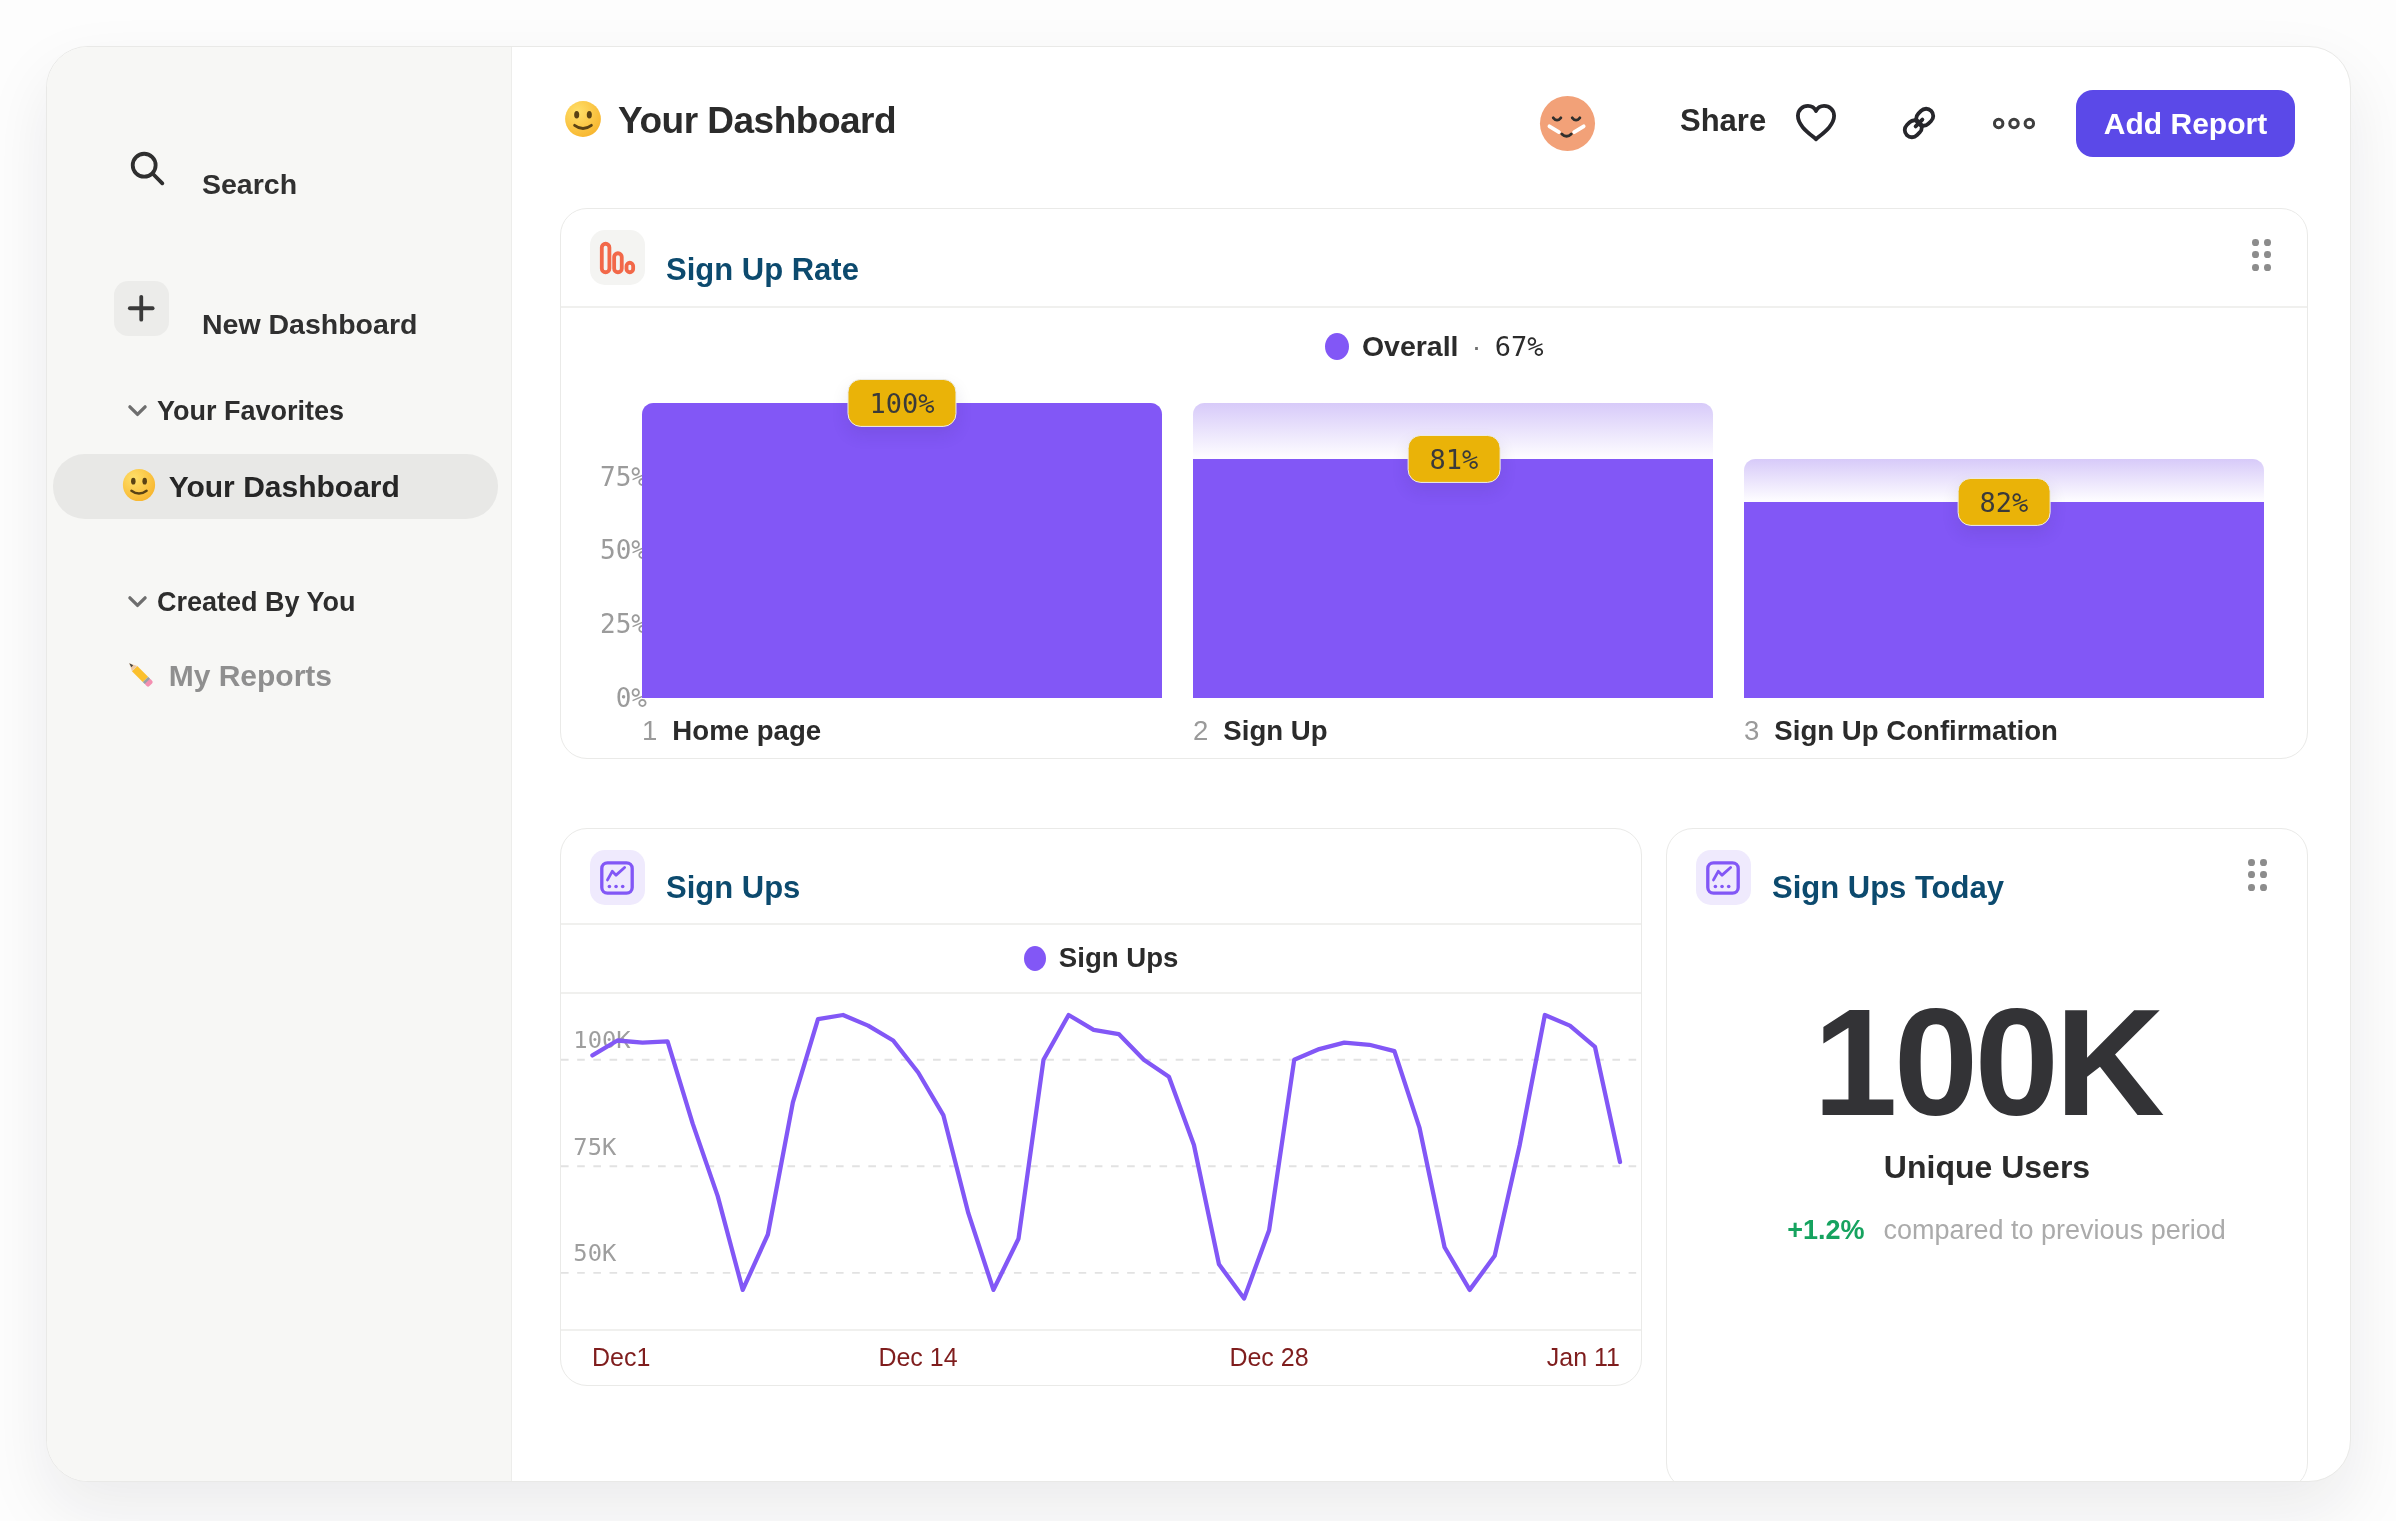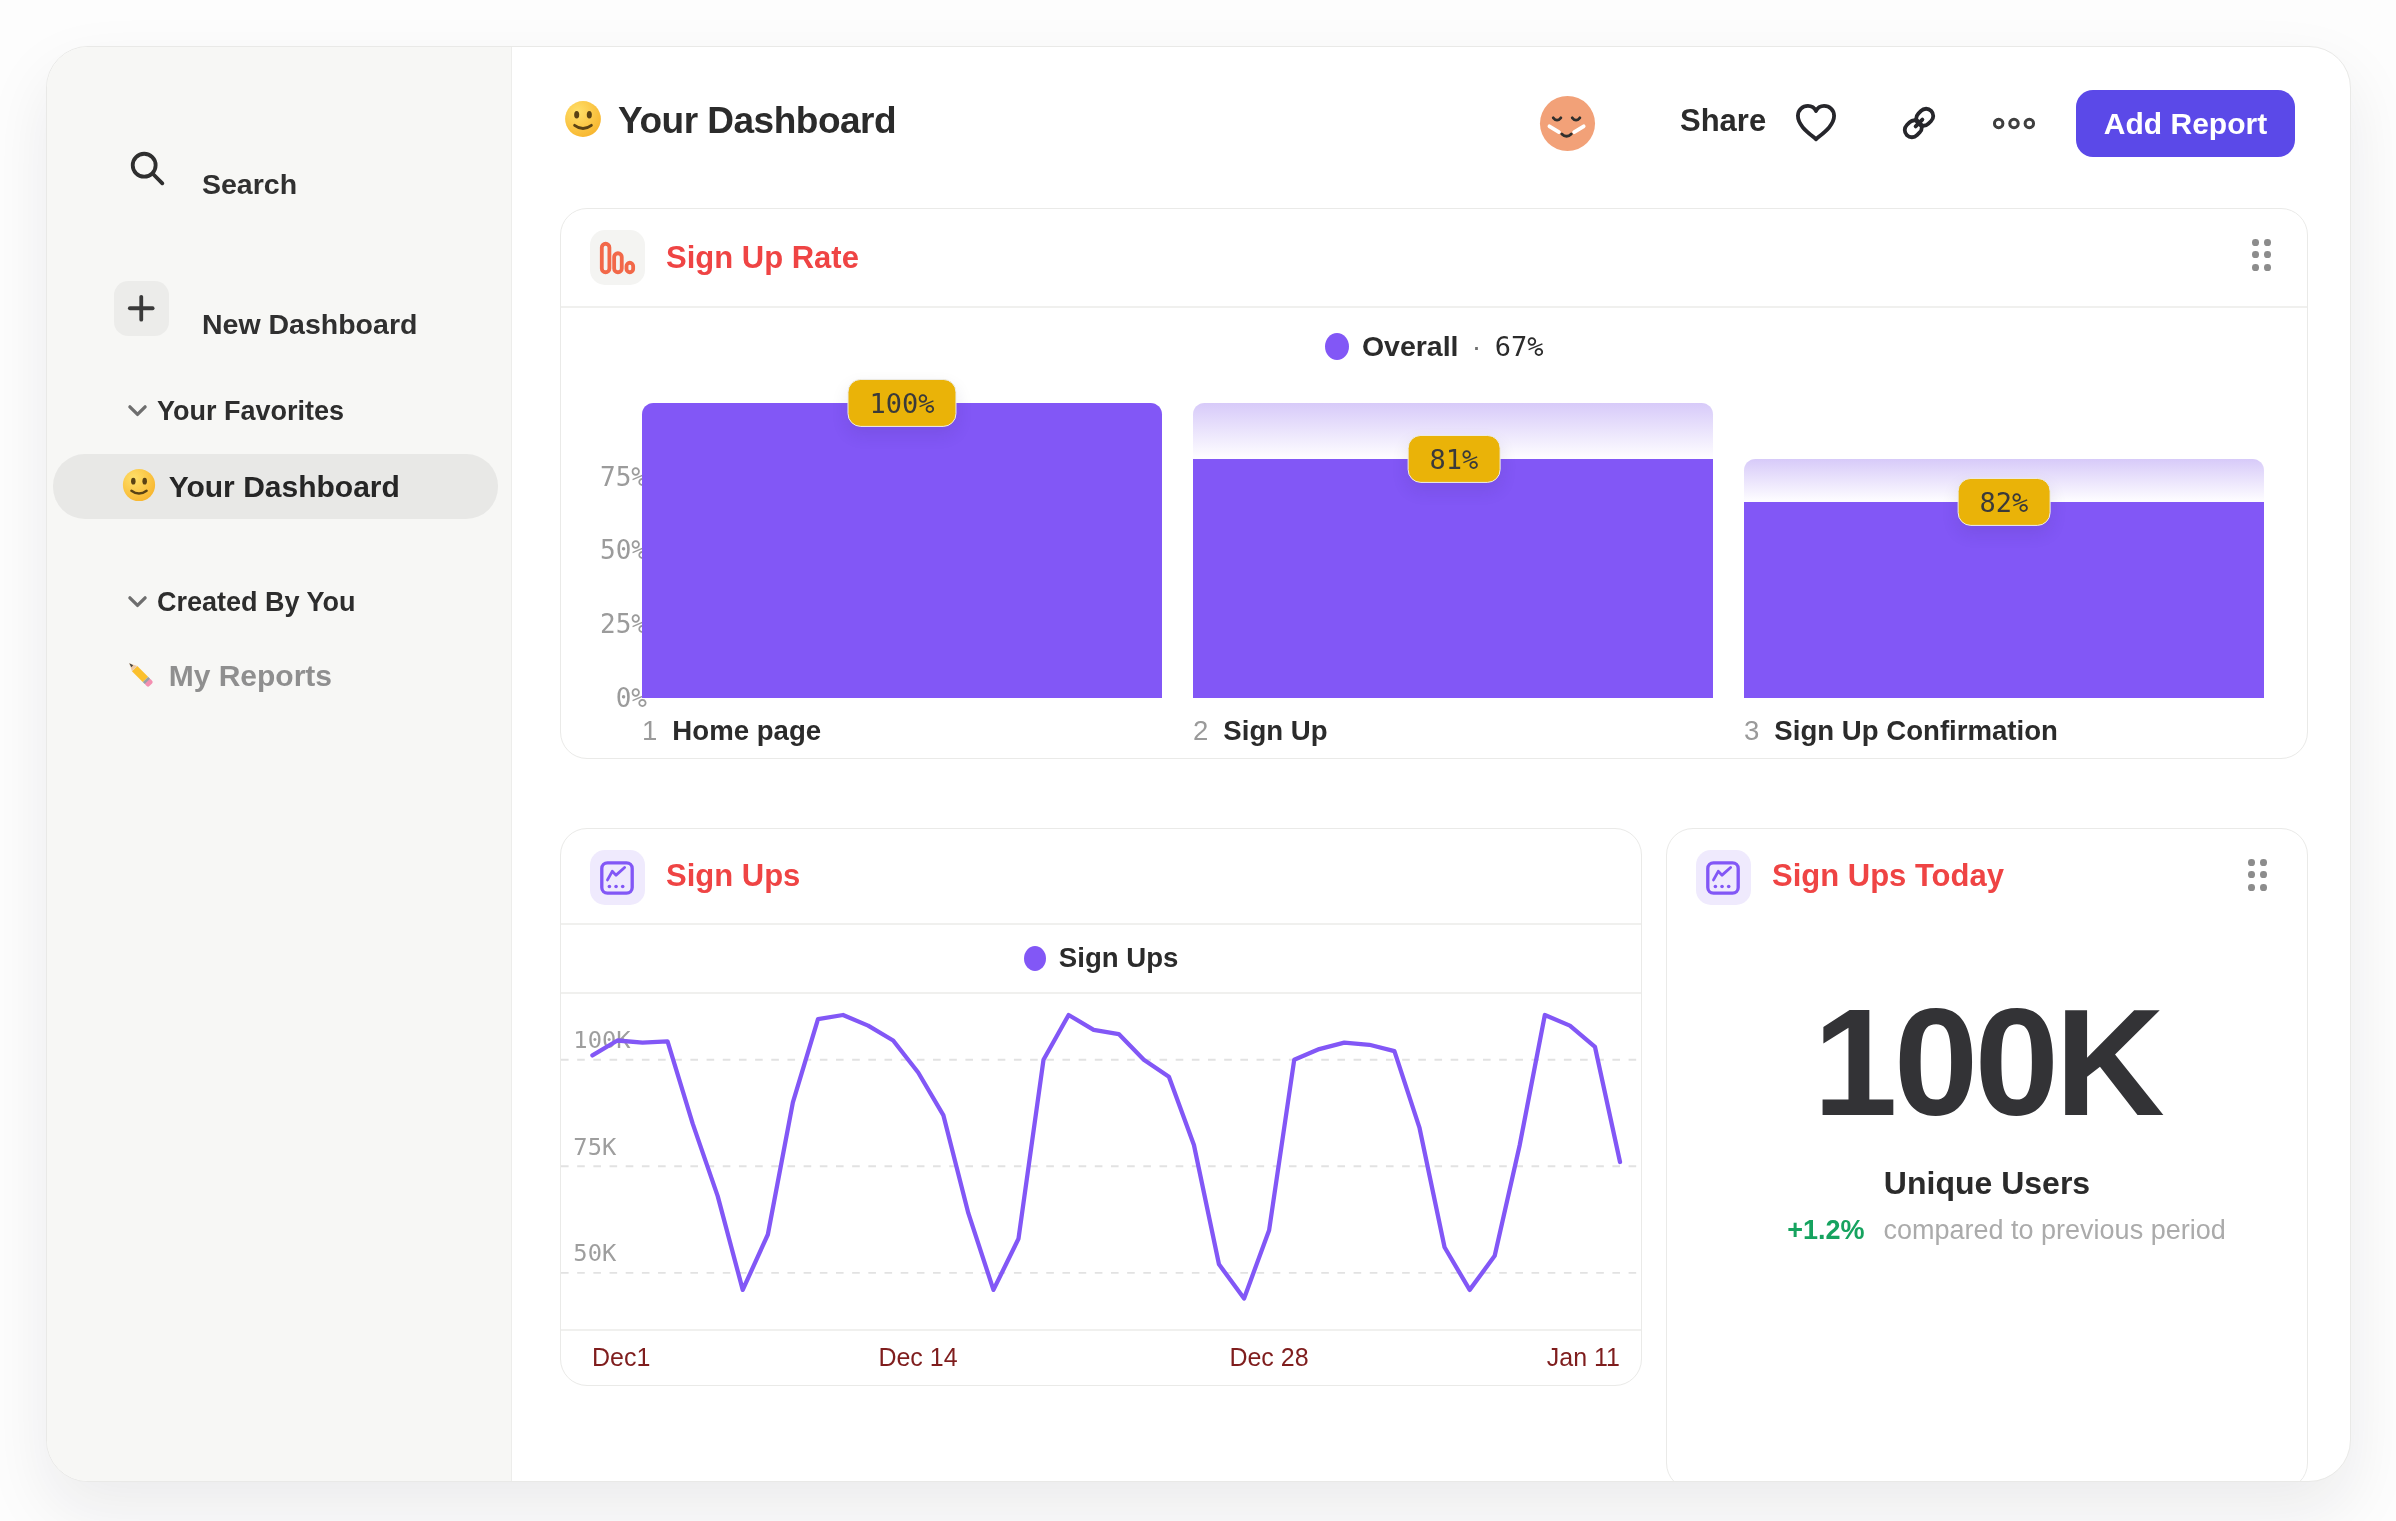--- a/index.html
+++ b/index.html
@@ -48,22 +48,22 @@
              font-size:30px; font-weight:600; font-family:"Liberation Sans",sans-serif;
              cursor:pointer; }
 
   
   .card { position:absolute; background:#fff; border:1.9px solid #EAEAE8; border-radius:27px; }
   .card-head { position:absolute; left:0; top:0; width:100%; height:97px; }
   .card-head .chip2 { position:absolute; left:28.5px; top:21px; width:55px; height:55px;
                       border-radius:15px; display:flex; align-items:center; justify-content:center; }
   .chip-gray  { background:#F4F4F2; }
   .chip-purp  { background:#EFEAFD; }
-  .card-head .ttl { position:absolute; left:105px; top:0; height:97px; display:flex;
-                    align-items:center; font-size:31px; font-weight:700; color:#ef4444; }
+  .card-head .ttl { position:absolute; left:105px; top:12px; height:97px; display:flex;
+                    align-items:center; font-size:31px; font-weight:700; color:#0c4a6e; }
   .divider { position:absolute; left:0; width:100%; height:1.9px; background:#F0F0EE; }
   .handle { position:absolute; width:25px; height:38px; cursor:grab; }
   .handle i { position:absolute; width:6.7px; height:6.7px; border-radius:50%; background:#8C8C8C; }
 
   .legend-row { position:absolute; left:0; width:100%; display:flex; align-items:center;
                 justify-content:center; gap:13.3px; cursor:pointer; }
   .legend-dot { width:24px; height:27px; border-radius:50%; }
   .legend-name { font-size:28.5px; font-weight:600; color:#2B2B2B; }
   .legend-sep  { font-size:28.5px; color:#6F6F6F; }
   .legend-val  { font-family:"DejaVu Sans Mono",monospace; font-size:27px; color:#2B2B2B; }
@@ -340,21 +340,21 @@
           <i style="left:0;top:0"></i>
             <i style="left:12.4px;top:0"></i>
           <i style="left:0;top:12.4px"></i>
             <i style="left:12.4px;top:12.4px"></i>
           <i style="left:0;top:25px"></i>
             <i style="left:12.4px;top:25px"></i>
         </span>
       </div>
 
       <div class="big-num" style="top:146px;">100K</div>
-      <div class="big-sub" style="top:336px;text-align:center;">Unique Users</div>
+      <div class="big-sub" style="top:320px;text-align:center;">Unique Users</div>
       <div class="delta-row" style="top:386px;">
         <span class="delta">+1.2%</span>
         <span class="delta-note">compared to previous period</span>
       </div>
     </section>
 
   </div>
 </div>
 
 

